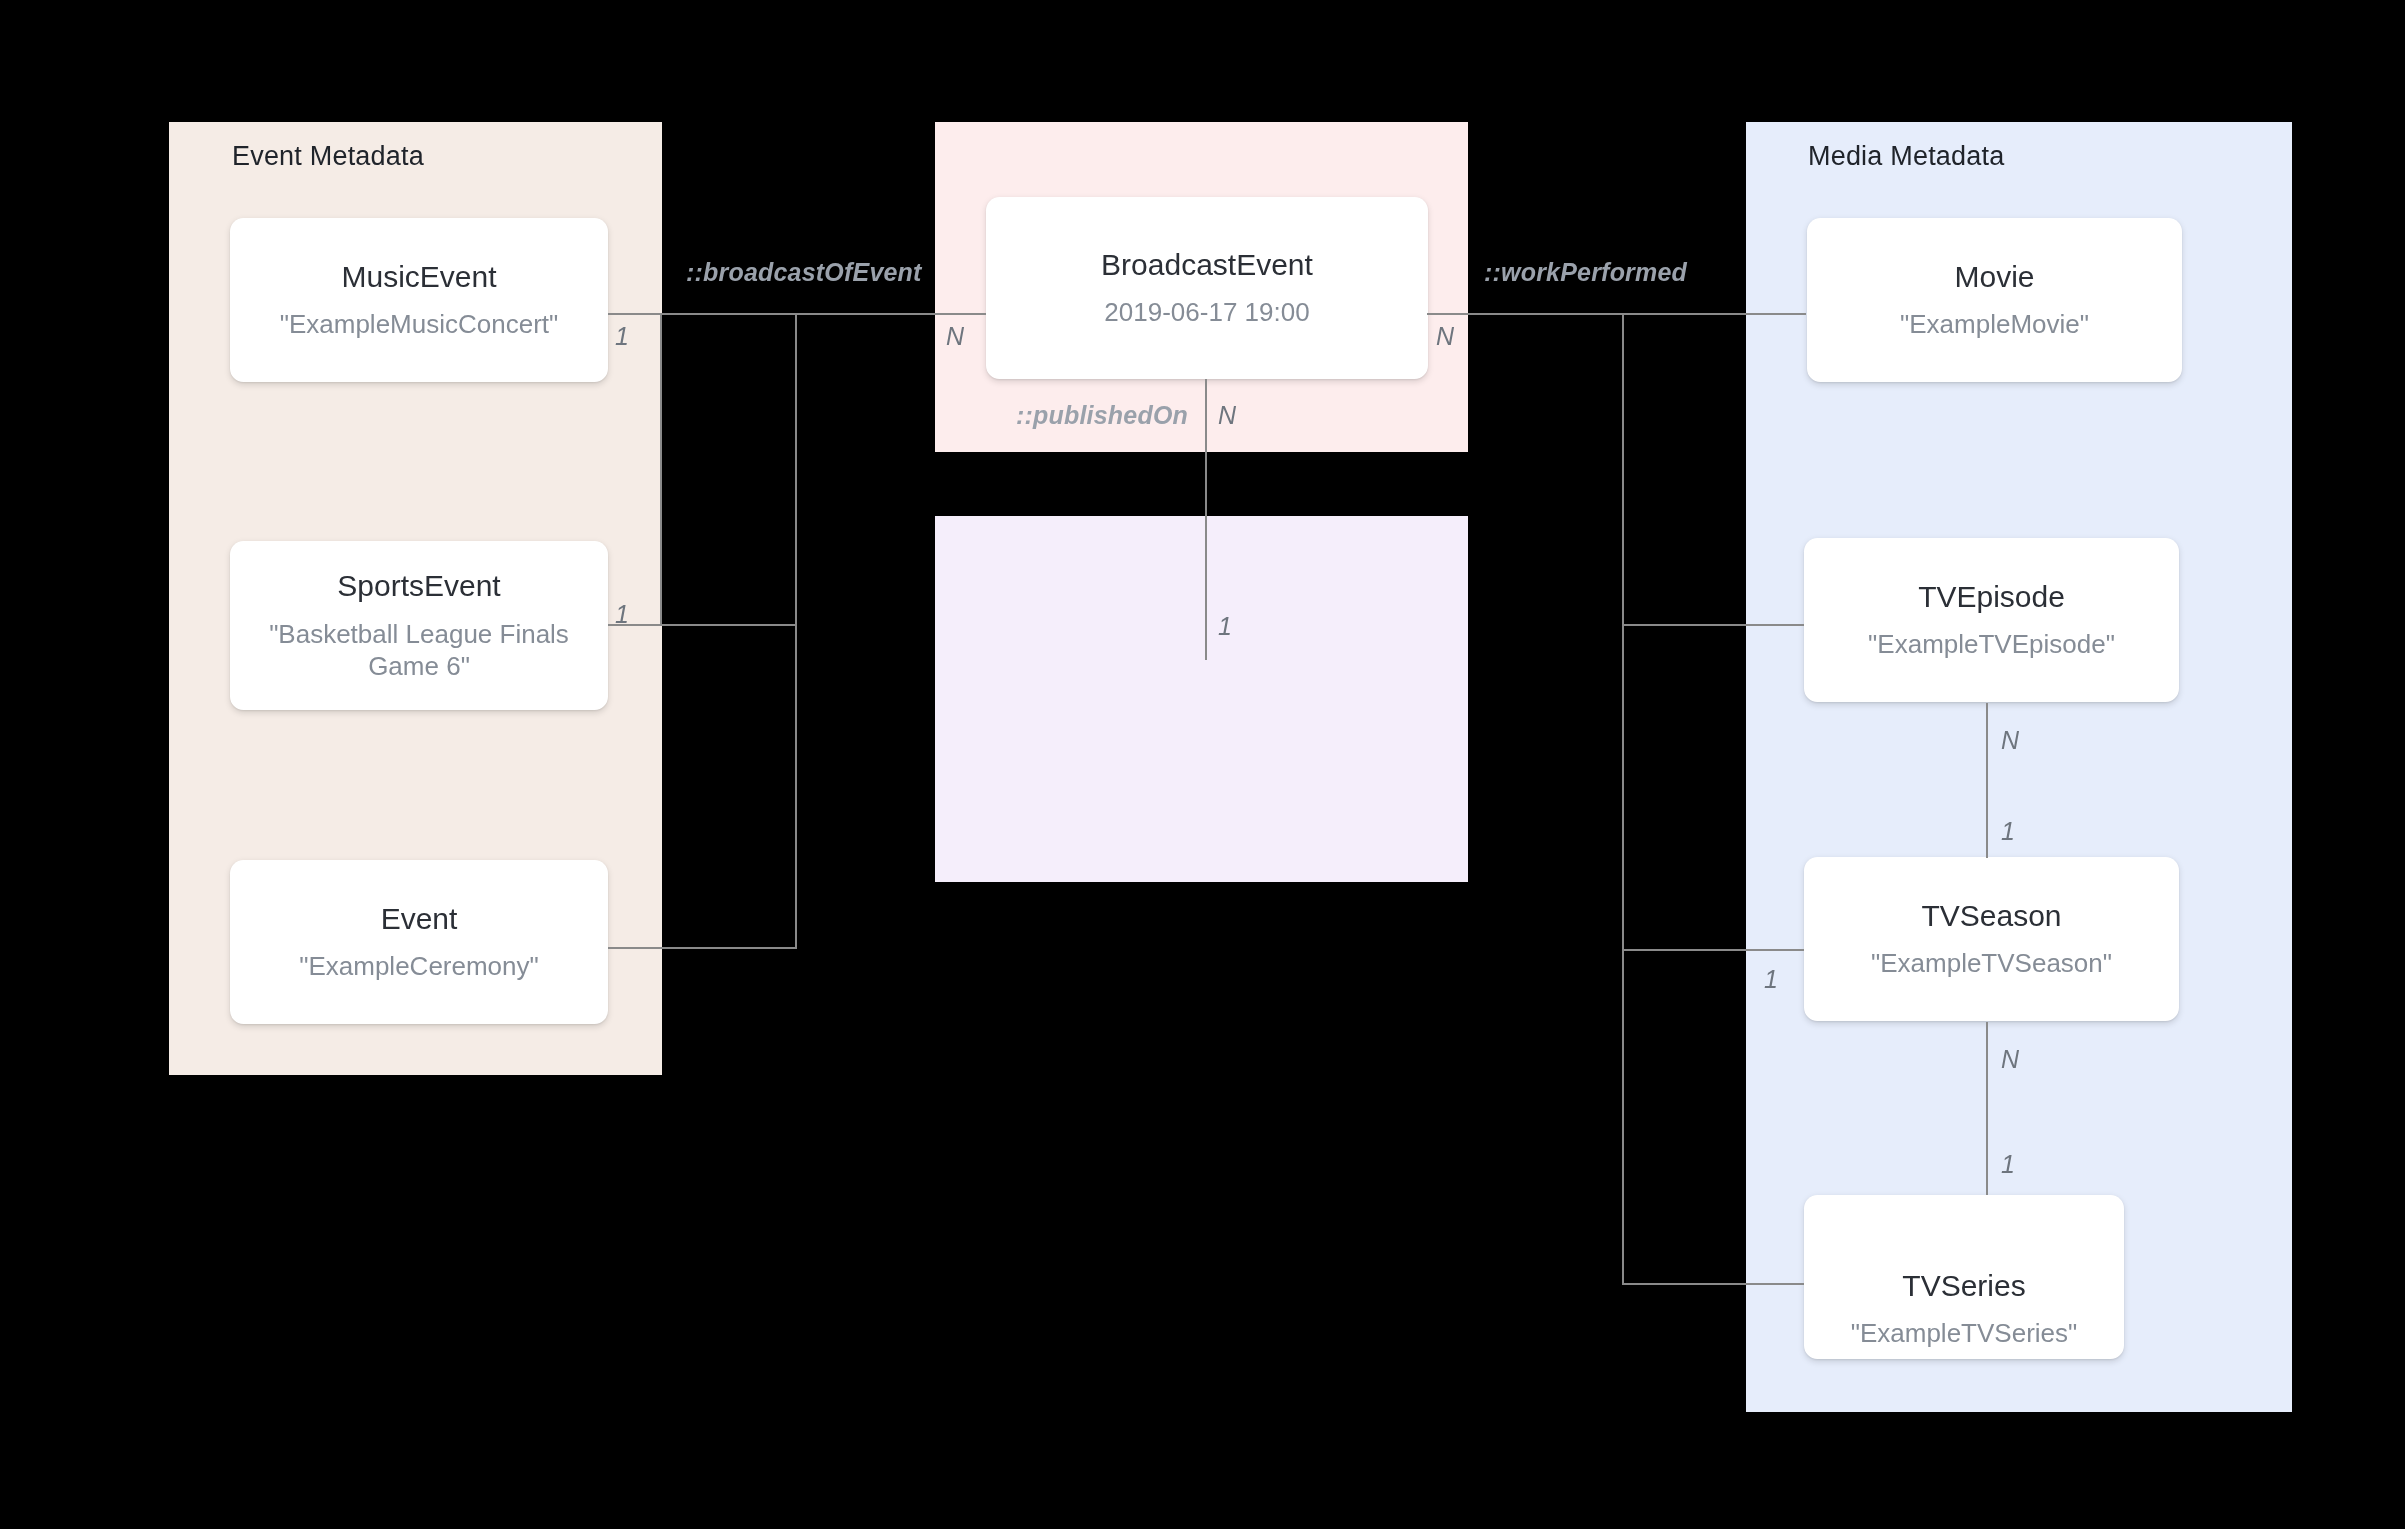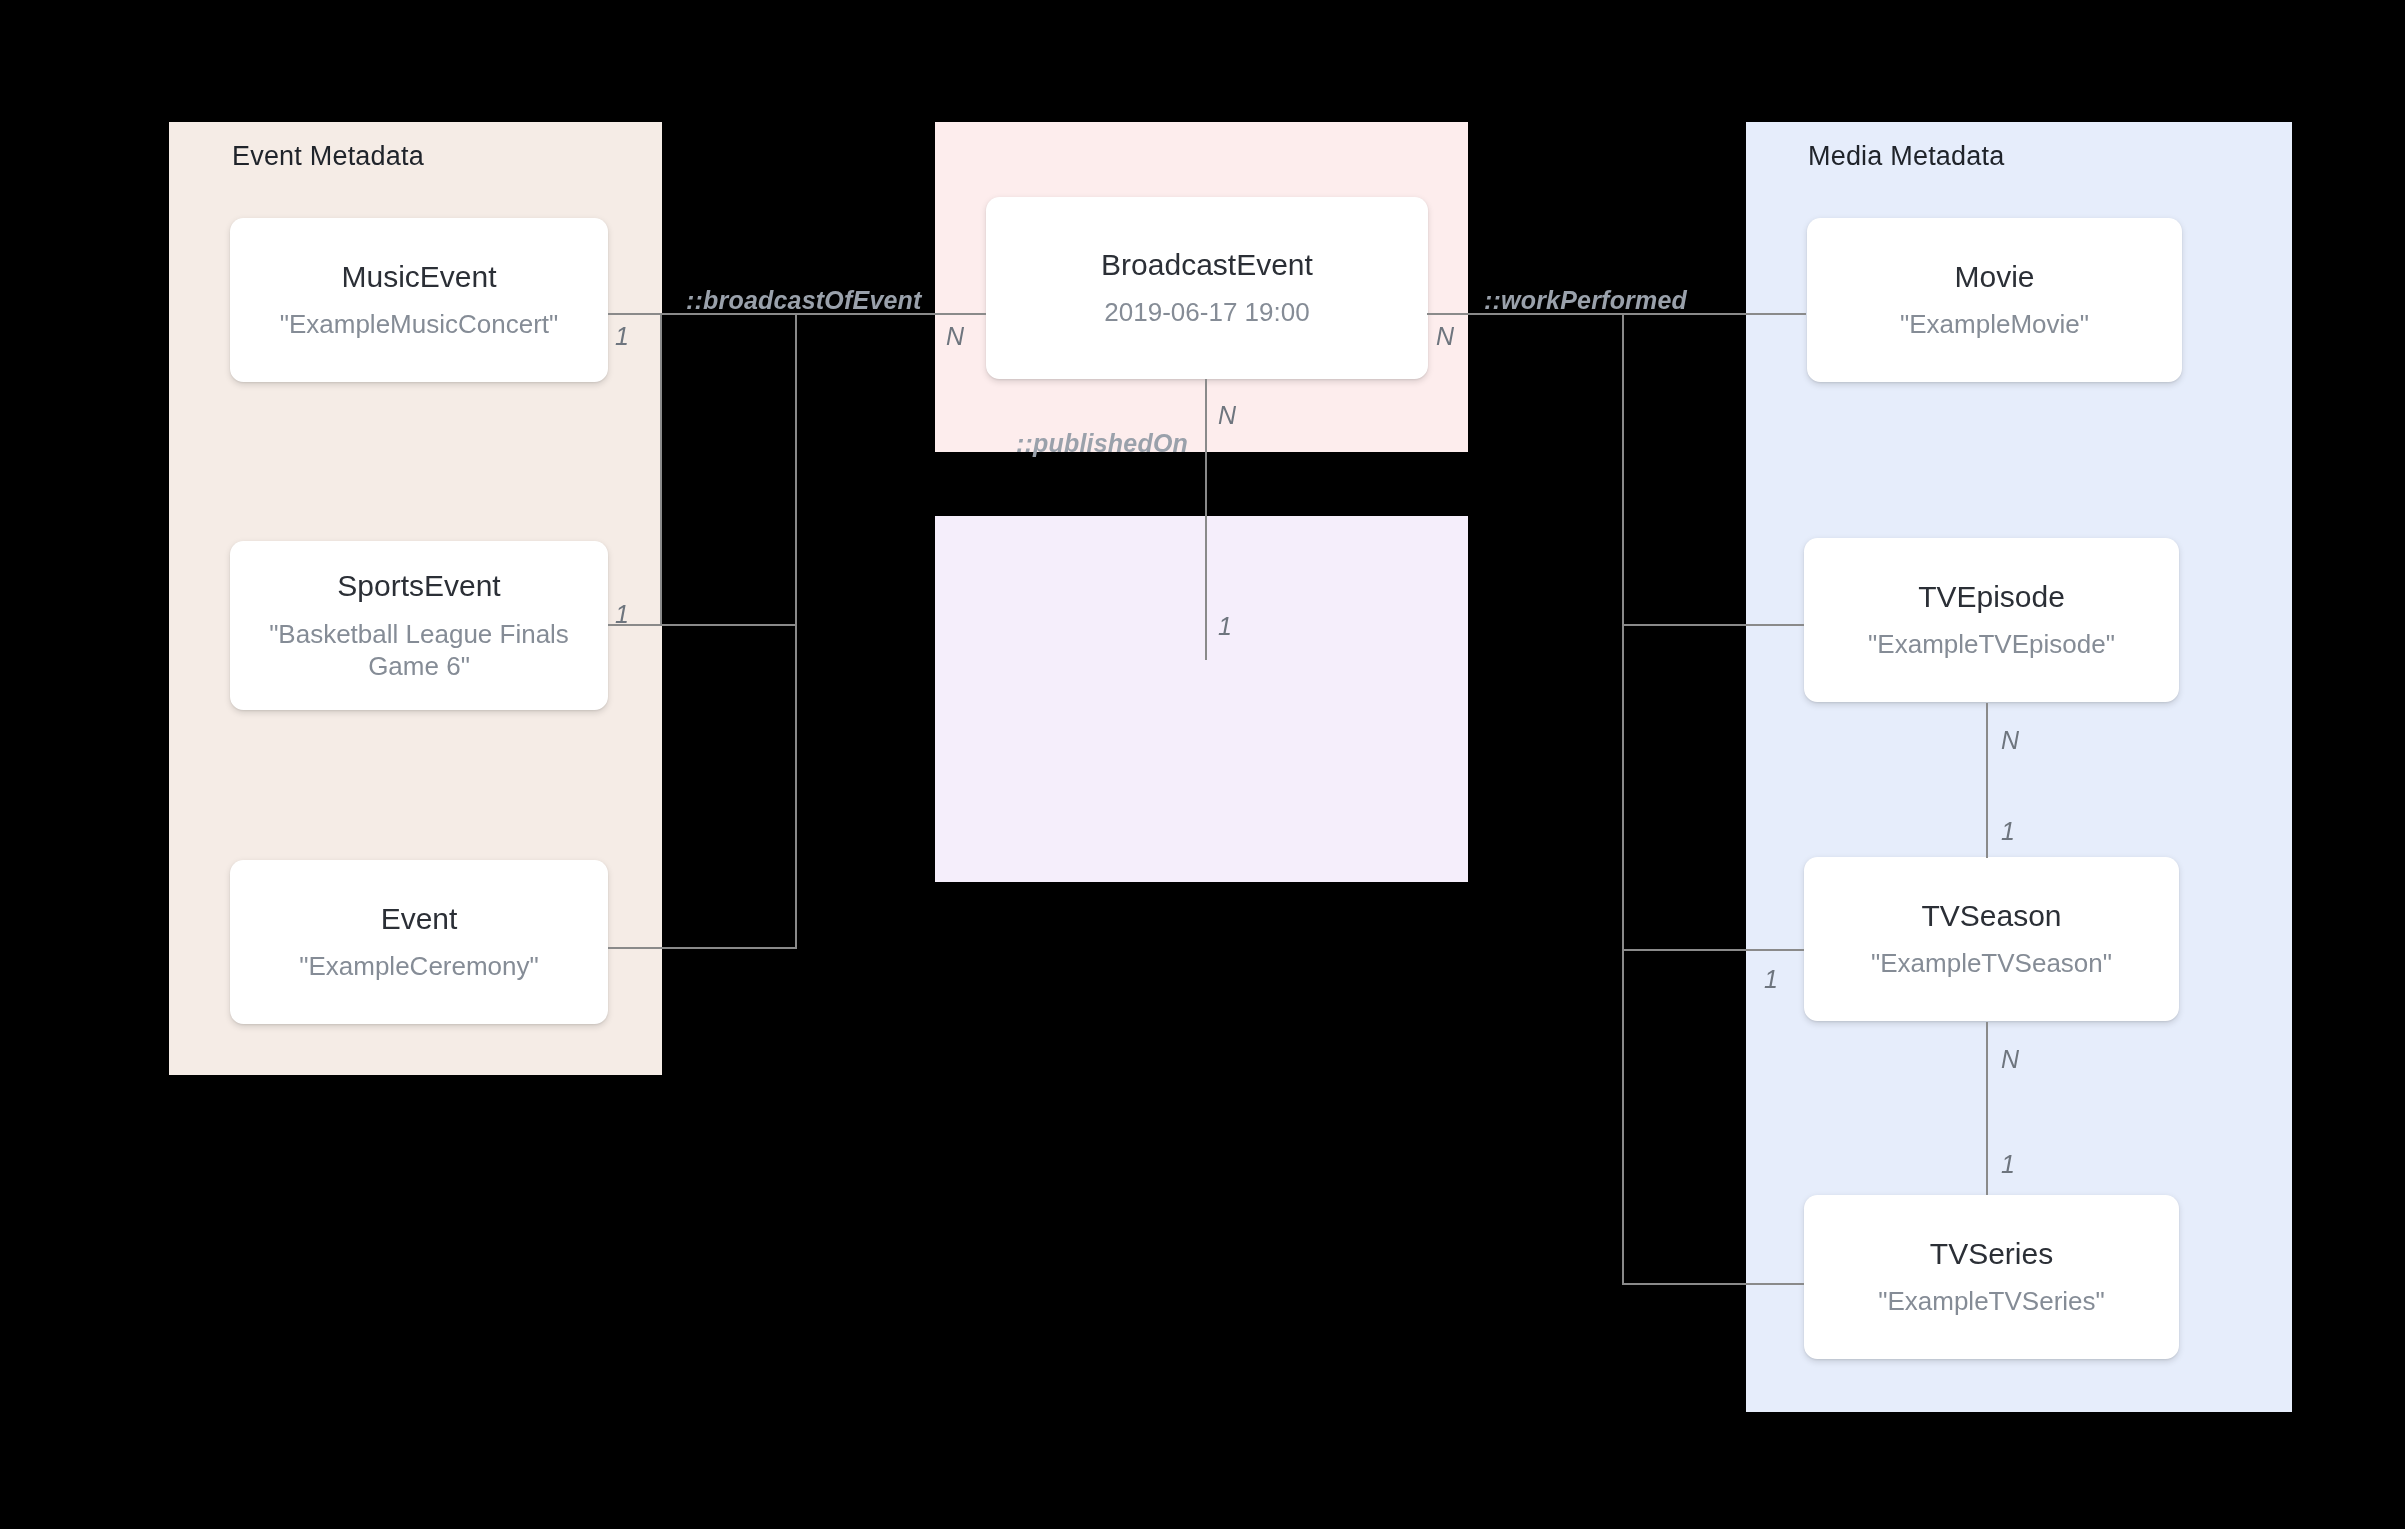--- a/index.html
+++ b/index.html
@@ -25,21 +25,21 @@
         text-align:center;padding:9.6px 17px;}
   .card .ctitle{font-size:30px;color:#2b2f36;line-height:36px;font-weight:400;}
   .card .cval{font-size:26px;color:#858c96;line-height:32.5px;margin-top:13.4px;}
 
   
   .h-line{position:absolute;height:1.9px;background:#8a8a8a;}
   .v-line{position:absolute;width:1.9px;background:#8a8a8a;}
 
   
   .rel-label{position:absolute;font-size:25px;font-style:italic;font-weight:700;
-             color:#9aa1ab;white-space:nowrap;letter-spacing:0.2px;margin-top:28px;}
+             color:#9aa1ab;white-space:nowrap;letter-spacing:0.2px;}
   .card-label{position:absolute;font-size:25px;font-style:italic;color:#6e757e;
               white-space:nowrap;}
 </style>
 </head>
 <body>
 
 <div class="canvas">
 
   <div class="panel" id="panel-event"></div>
   <div class="panel-title" style="left:232px;top:134px;">Event Metadata</div>
@@ -80,21 +80,21 @@
   <div class="card" style="left:1804px;top:538px;width:375px;height:164px;">
     <div class="ctitle">TVEpisode</div>
     <div class="cval">"ExampleTVEpisode"</div>
   </div>
 
   <div class="card" style="left:1804px;top:857px;width:375px;height:164px;">
     <div class="ctitle">TVSeason</div>
     <div class="cval">"ExampleTVSeason"</div>
   </div>
 
-  <div class="card" style="left:1804px;top:1195px;width:375px;height:164px;">
+  <div class="card" style="left:1804px;top:1195px;width:320px;height:164px;justify-content:flex-end;">
     <div class="ctitle">TVSeries</div>
     <div class="cval">"ExampleTVSeries"</div>
   </div>
 
   <div class="h-line" style="left:608px;top:313px;width:189px;"></div>
 
   <div class="h-line" style="left:608px;top:624px;width:189px;"></div>
 
   <div class="h-line" style="left:608px;top:947px;width:189px;"></div>
 

